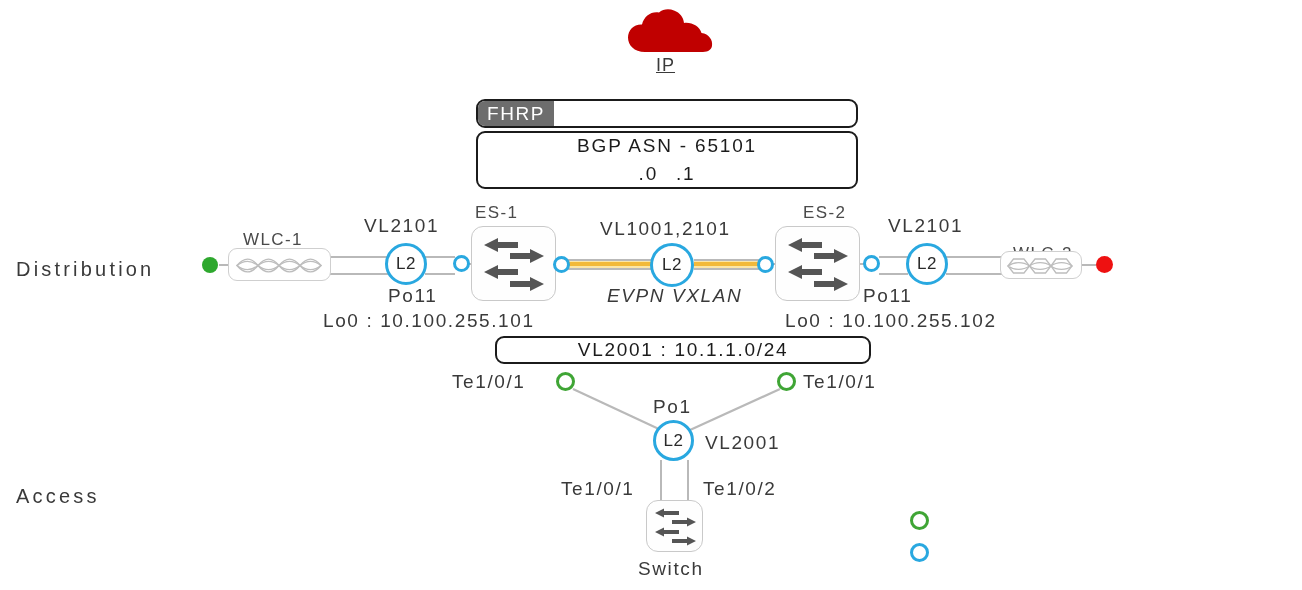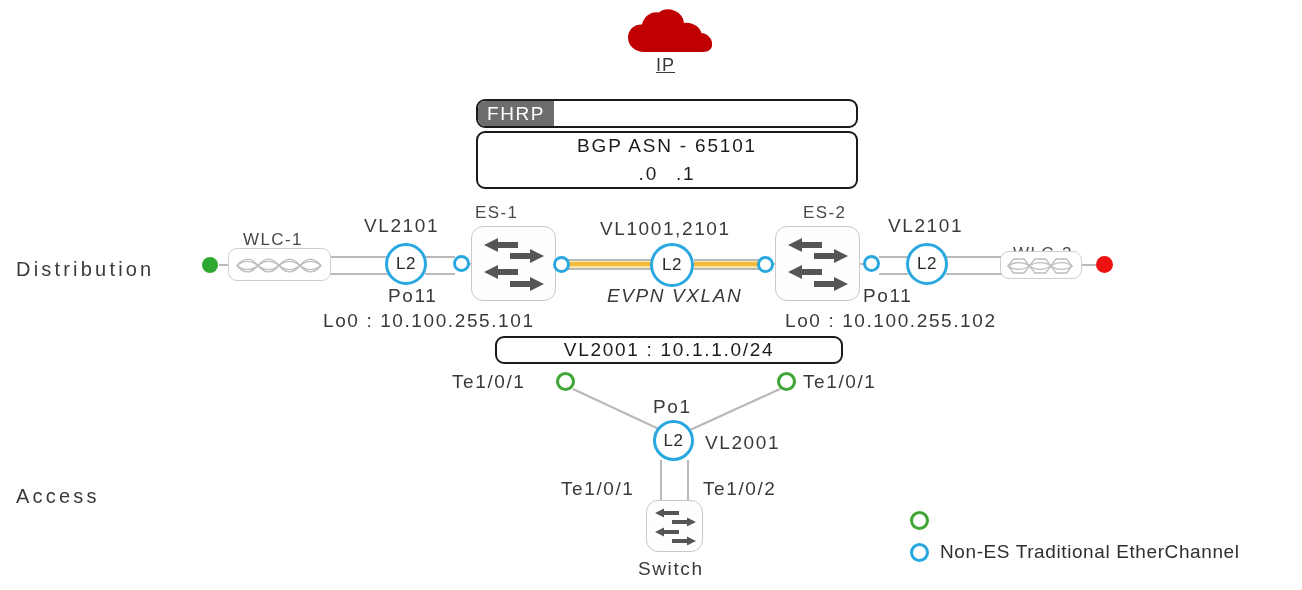--- a/index.html
+++ b/index.html
@@ -315,21 +315,21 @@
       <path d="M7,14 C13,9.5 22,9.5 28.5,14 C22,18.5 13,18.5 7,14 Z"></path>
       <path d="M28.5,14 L34,7 L44.5,7 L50,14 L44.5,21 L34,21 Z"></path>
       <path d="M28.5,14 C34.5,9.5 43.5,9.5 50,14 C43.5,18.5 34.5,18.5 28.5,14 Z"></path>
       <path d="M50,14 L55,7 L65.5,7 L71,14 L65.5,21 L55,21 Z"></path>
       <path d="M50,14 C56,9.5 65,9.5 71,14 C65,18.5 56,18.5 50,14 Z"></path>
     </g>
   </svg>
 </div>
 <div class="dot" style="left:1096px; top:256px; width:17px; height:17px; background:#ee1111;"></div>
 
-<div class="infobox vl2001-box" style="left:495px; top:336px; width:348px; height:28px;">
+<div class="infobox vl2001-box" style="left:495px; top:336px; width:376px; height:28px;">
   <span>VL2001 : 10.1.1.0/24</span>
 </div>
 
 <div class="lbl" style="left:452px; top:372px;">Te1/0/1</div>
 <div class="ring ring-small-green" style="left:556px; top:372px; width:19px; height:19px;"></div>
 
 <div class="ring ring-small-green" style="left:777px; top:372px; width:19px; height:19px;"></div>
 <div class="lbl" style="left:803px; top:372px;">Te1/0/1</div>
 
 <svg class="abs" style="left:0; top:0;" width="1302" height="590">
@@ -360,15 +360,14 @@
   </svg>
 </div>
 <div class="lbl" style="left:638px; top:559px;">Switch</div>
 
 <div class="legend">
   <div class="legend-row">
     <span class="legend-swatch sw-green"></span>
   </div>
   <div class="legend-row">
     <span class="legend-swatch sw-cyan"></span>
-    <span class="legend-text">Non-ES Traditional EtherChannel</span>
   </div>
 </div>
 
 </body></html>

